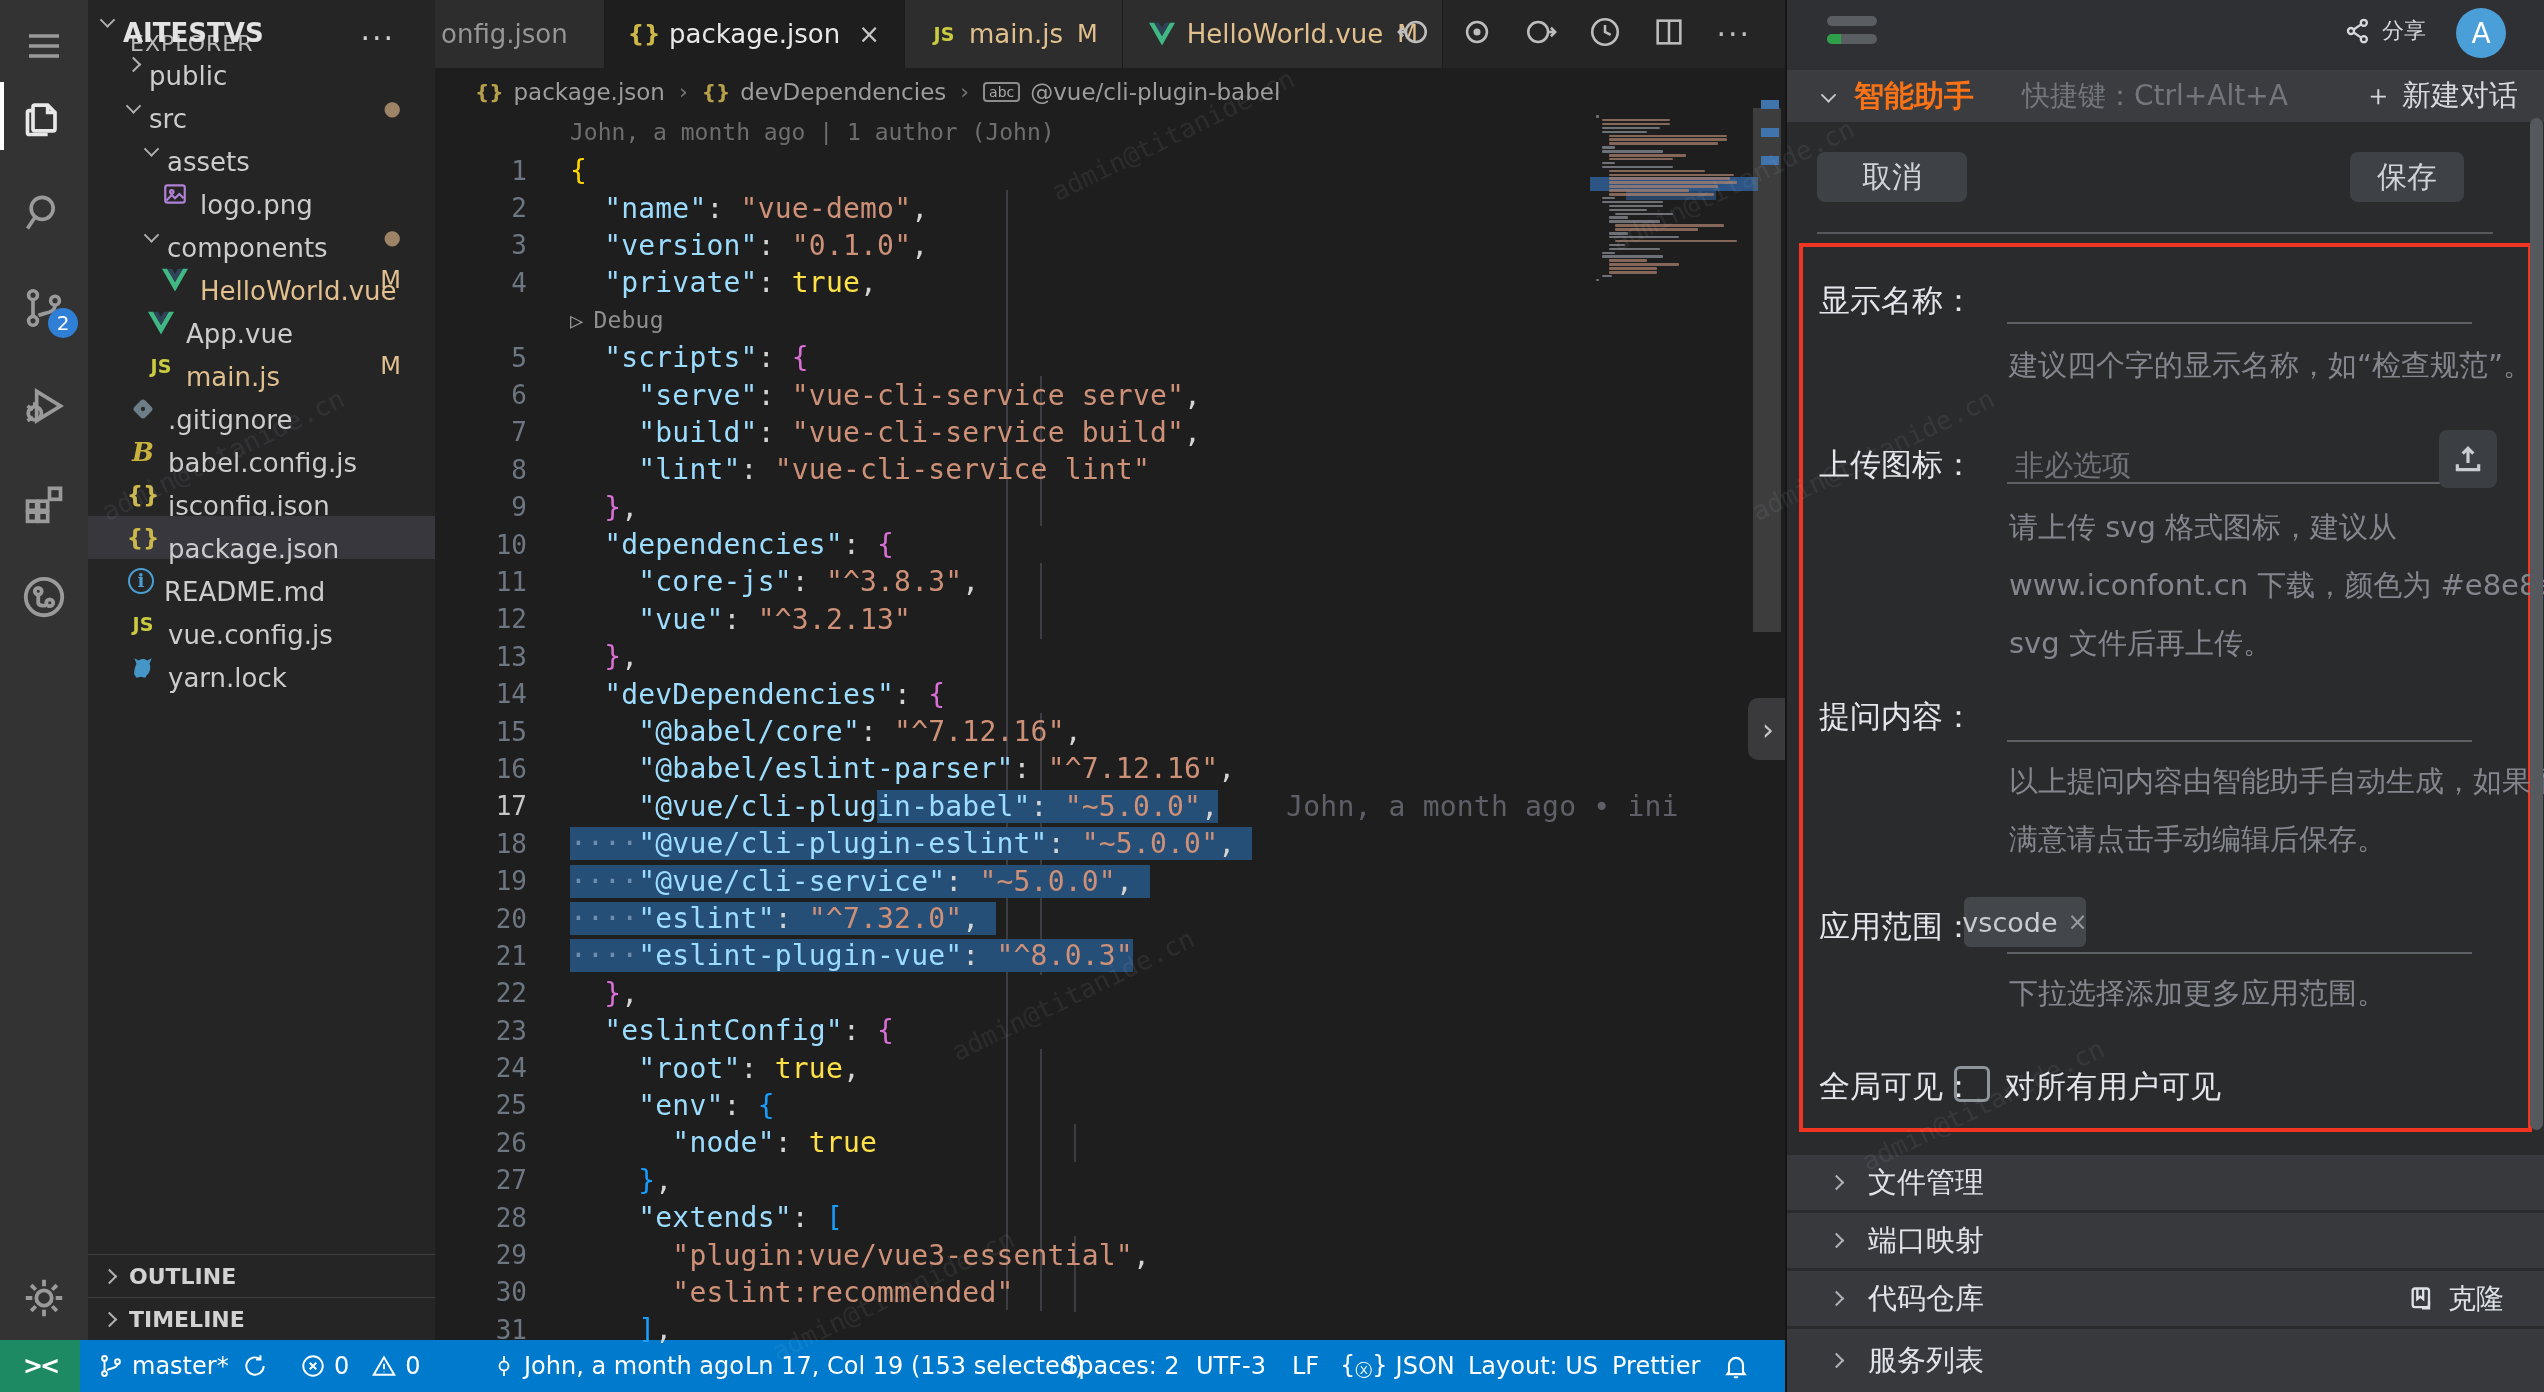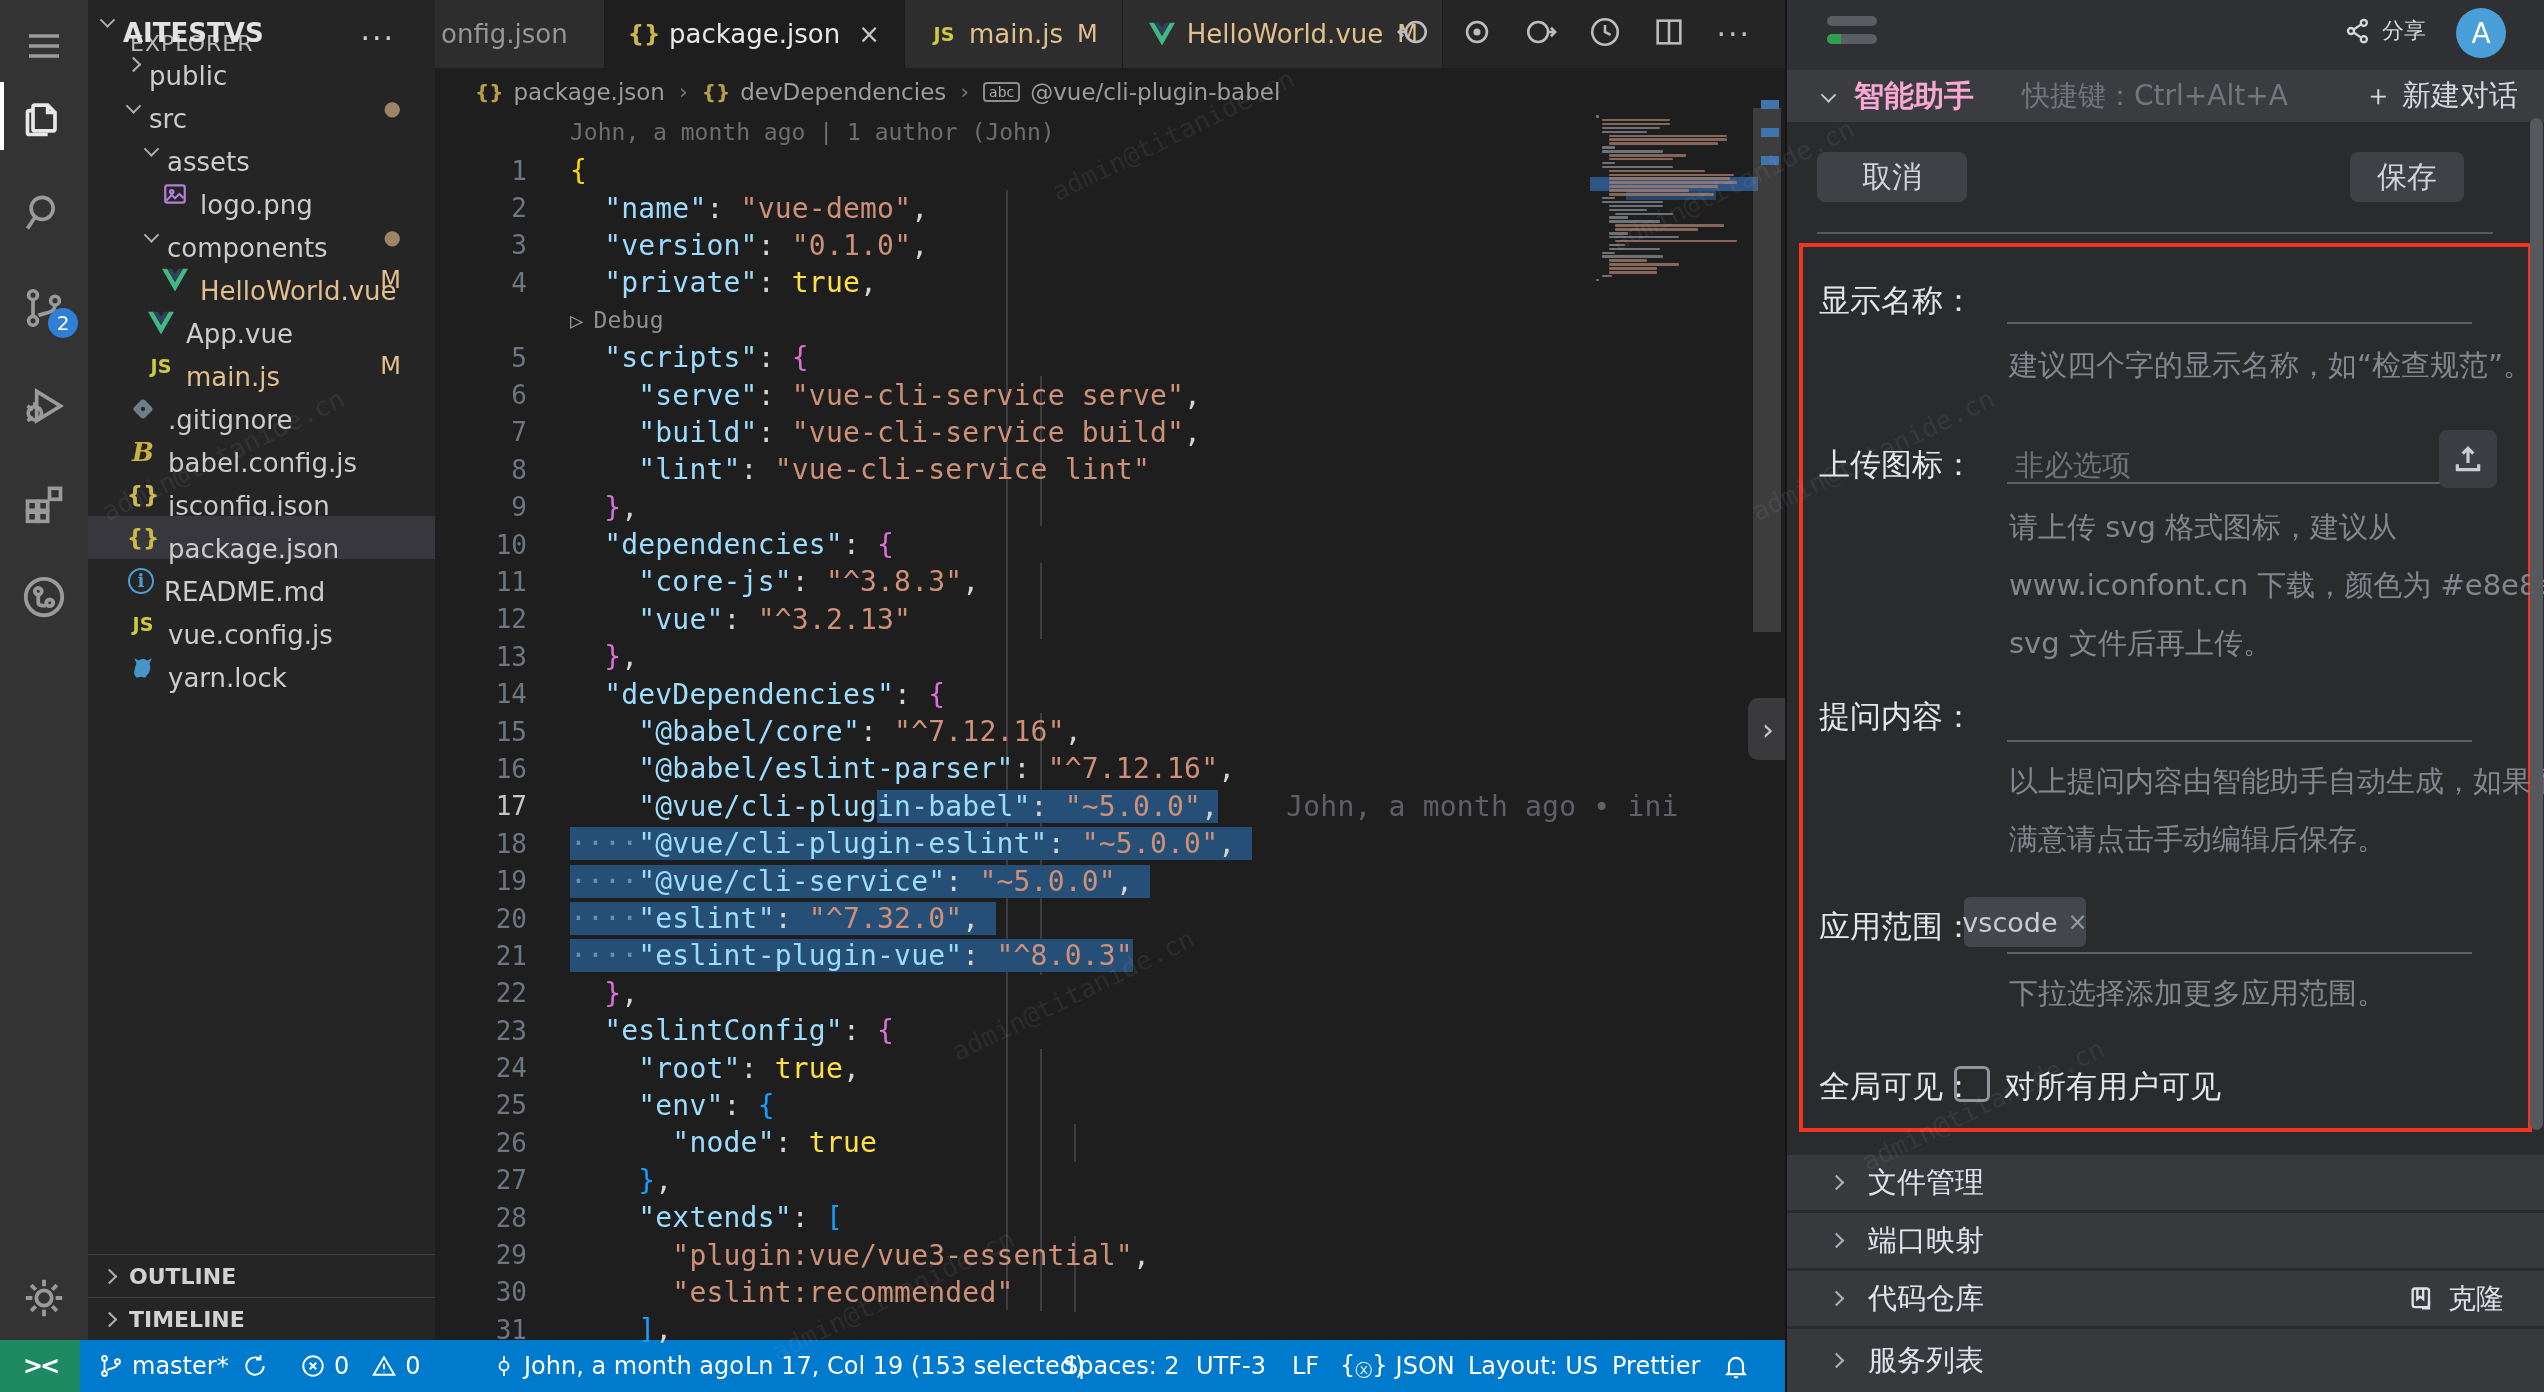--- a/index.html
+++ b/index.html
@@ -99,21 +99,21 @@
   .panel { position:absolute; left:1785px; top:0; width:759px; height:1392px; background:#2a2b2d; border-left:2px solid #151515; }
   .p-top { position:absolute; left:0; top:0; width:100%; height:70px; background:#2e3033; }
   .pill { position:absolute; height:10px; border-radius:5px; background:#5a5e63; }
   .pill .grn { position:absolute; left:0; top:0; width:14px; height:10px; border-radius:5px 0 0 5px; background:#2ea04a; }
   .p-share { position:absolute; right:118px; top:16px; display:flex; align-items:center; gap:10px; color:#d5d8dc; font-size:22px; }
   .p-share svg { stroke:#d5d8dc; fill:none; stroke-width:2; }
   .avatar { position:absolute; right:38px; top:8px; width:50px; height:50px; border-radius:50%;
     background:#4b9fd8; color:#fff; font-size:28px; display:flex; align-items:center; justify-content:center; }
   .p-head { position:absolute; left:0; top:70px; width:100%; height:52px; background:#3a3c40; display:flex; align-items:center; }
   .p-head .chv { border-color:#c8c8c8; margin:0 20px 0 36px; }
-  .p-title { font-size:30px; font-weight:bold; color:#f9a8d4; }
+  .p-title { font-size:30px; font-weight:bold; color:#f97316; }
   .p-short { margin-left:48px; font-size:28px; color:#73767b; }
   .p-new { position:absolute; right:26px; font-size:29px; color:#d5d8dc; }
   .pbtn { position:absolute; background:#3e4145; border-radius:8px; color:#cfd3d8; font-size:30px;
     display:flex; align-items:center; justify-content:center; }
   .p-divider { position:absolute; left:30px; top:232px; width:676px; height:2px; background:#56585c; }
   .redbox { position:absolute; left:12px; top:243px; width:733px; height:889px; border:4px solid #f03522; }
   .flabel { position:absolute; left:32px; font-size:31px; color:#e3e6ea; white-space:nowrap; }
   .fline { position:absolute; left:220px; width:465px; height:2px; background:#5d6064; }
   .fhint { position:absolute; left:222px; font-size:29px; color:#83878d; white-space:nowrap; }
   .fplace { position:absolute; left:228px; font-size:29px; color:#6e7277; }

